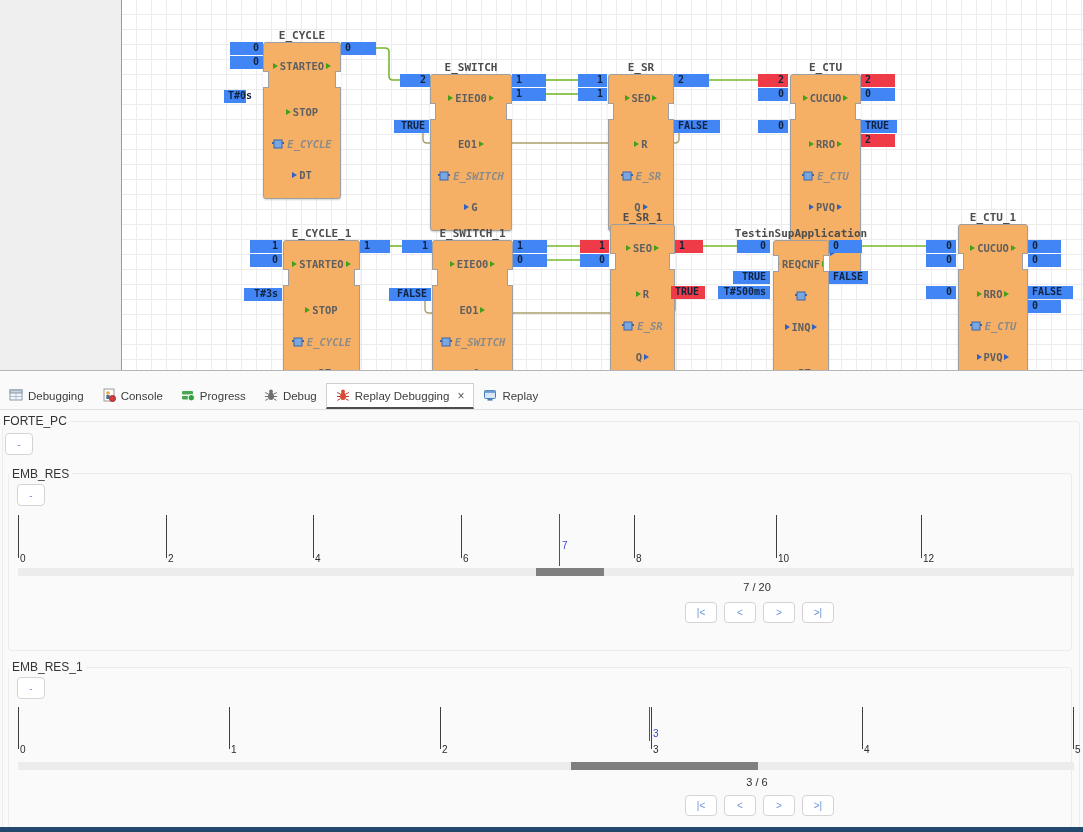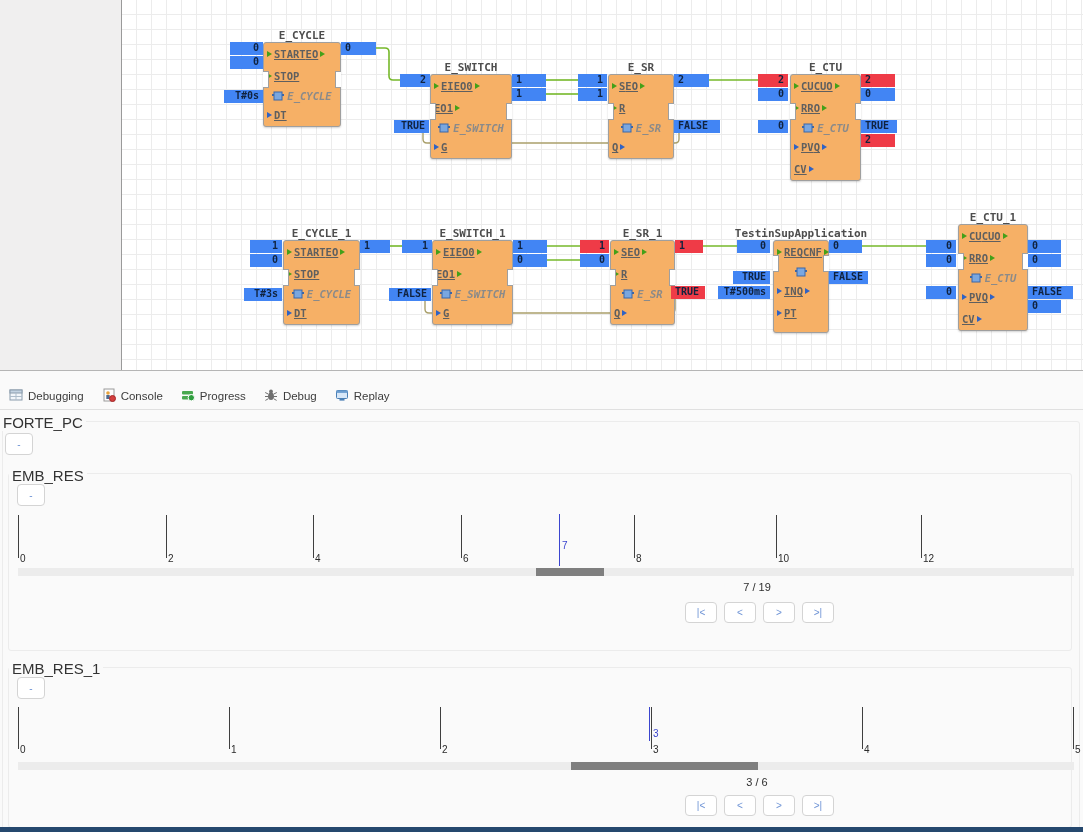--- a/index.html
+++ b/index.html
@@ -9,42 +9,42 @@
   .palette-pane{width:122px;background:#f0efef;border-right:1px solid #9a9a9a;box-sizing:border-box;}
   .canvas{position:relative;flex:1;background:#ffffff;
     background-image:
       repeating-linear-gradient(to right, transparent 0 14px, #ececec 14px 15px),
       repeating-linear-gradient(to bottom, transparent 0 14px, #ececec 14px 15px);
     overflow:hidden;}
   .wires{position:absolute;left:0;top:0;pointer-events:none;}
   
   .fb{position:absolute;background:#f6b066;border:1px solid #9f9f9f;border-radius:3px;box-shadow:0 1px 2px rgba(0,0,0,.18);box-sizing:border-box;}
   .fb-title{position:absolute;top:-14px;left:50%;transform:translateX(-50%);white-space:nowrap;font:700 11px "DejaVu Sans Mono",monospace;color:#4d4d4d;}
-  .fb-row{display:flex;justify-content:flex-start;align-items:center;height:14px;padding:4px 3px;font:600 10.5px "DejaVu Sans Mono",monospace;color:#5f5f5f;text-decoration:underline;}
+  .fb-row{display:flex;justify-content:center;align-items:center;height:14px;padding:16px 3px;font:600 10.5px "DejaVu Sans Mono",monospace;color:#5f5f5f;}
   .pin{display:flex;align-items:center;gap:2px;}
   .fb-mid{display:flex;align-items:center;justify-content:center;gap:3px;height:17px;font:italic 600 10.5px "DejaVu Sans Mono",monospace;color:#8a8a8a;}
   .fb-icon{display:inline-flex;line-height:0;}
   .notch{position:absolute;width:6px;background:#fff;border:1px solid #9f9f9f;box-sizing:border-box;}
   .notch.l{left:-1px;border-left:none;}
   .notch.r{right:-1px;border-right:none;}
   .ar{width:0;height:0;border:3px solid transparent;border-left-width:5px;border-right-width:0;display:inline-block;}
   .ar.ev{border-left-color:#44a018;}
   .ar.dt{border-left-color:#2f62c4;}
   
   .vb{position:absolute;height:13px;line-height:13px;background:#4285f4;color:#10233f;font:700 10px "DejaVu Sans Mono",monospace;text-align:right;padding:0 4px;box-sizing:border-box;white-space:nowrap;}
   .vb.out{text-align:left;}
   .vb.red{background:#ef3b47;}
   
   .bottom{position:absolute;left:0;top:371px;width:1083px;height:461px;background:#fafafa;}
   .tabbar{position:absolute;left:0;top:10px;height:28px;right:0;display:flex;align-items:flex-end;border-bottom:1px solid #e0e0e0;background:#fafafa;}
   .tab{display:flex;align-items:center;gap:5px;height:26px;padding:0 9px;font-size:11.5px;color:#3c3c3c;box-sizing:border-box;cursor:default;}
   .tab.active{background:#ffffff;border:1px solid #d0d0d0;border-bottom:2px solid #4f4f4f;}
   .tab .close{margin-left:3px;color:#555;font-size:12px;}
   .group{position:absolute;border:1px solid #ececec;border-radius:3px;background:transparent;}
-  .group-label{position:absolute;font-size:15px;color:#333;background:#fafafa;padding:0 3px;white-space:nowrap;}
+  .group-label{position:absolute;font-size:12px;color:#333;background:#fafafa;padding:0 3px;white-space:nowrap;}
   .btn{position:absolute;background:#fff;border:1px solid #d4d4d4;border-radius:4px;color:#6f94d6;font-size:10px;text-align:center;box-sizing:border-box;display:flex;align-items:center;justify-content:center;}
   .tick{position:absolute;width:1px;background:#3f3f3f;}
   .tick-label{position:absolute;font-size:10px;color:#2b2b2b;}
   .marker{position:absolute;width:1px;background:#3b45cf;}
   .marker-label{position:absolute;font-size:10px;color:#3b45cf;}
   .sb-track{position:absolute;height:8px;background:#ececec;}
   .sb-thumb{position:absolute;height:8px;background:#7f7f7f;}
   .counter{position:absolute;transform:translateX(-50%);font-size:11px;color:#2e2e2e;white-space:nowrap;}
   .darkbar{position:absolute;left:0;right:0;bottom:0;height:5px;background:#25486e;}
 </style>
@@ -105,21 +105,21 @@
         <div class="fb-row">
             <span class="pin">
               <i class="ar dt"></i>
               <span>DT</span>
             </span>
             <span class="pin"></span>
           </div>
       </div>
       <div class="vb" style="left:108px;top:42px;width:33px">0</div>
       <div class="vb" style="left:108px;top:56px;width:33px">0</div>
-      <div class="vb" style="left:102px;top:90px;width:39px">T#0s</div>
+      <div class="vb" style="left:102px;top:90px;width:22px">T#0s</div>
       <div class="vb out" style="left:219px;top:42px;width:35px">0</div>
 
       <div class="fb" style="left:308px;top:74px;width:82px">
         <div class="fb-title">E_SWITCH</div>
         <div class="fb-row">
             <span class="pin">
               <i class="ar ev"></i>
               <span>EI</span>
             </span>
             <span class="pin">
@@ -344,21 +344,21 @@
               <span>G</span>
             </span>
             <span class="pin"></span>
           </div>
       </div>
       <div class="vb" style="left:280px;top:240px;width:30px">1</div>
       <div class="vb" style="left:267px;top:288px;width:42px">FALSE</div>
       <div class="vb out" style="left:391px;top:240px;width:34px">1</div>
       <div class="vb out" style="left:391px;top:254px;width:34px">0</div>
 
-      <div class="fb" style="left:488px;top:240px;width:65px">
+      <div class="fb" style="left:488px;top:224px;width:65px">
         <div class="fb-title">E_SR_1</div>
         <div class="fb-row">
             <span class="pin">
               <i class="ar ev"></i>
               <span>S</span>
             </span>
             <span class="pin">
               <span>EO</span>
               <i class="ar ev"></i>
             </span>
@@ -541,20 +541,36 @@
               <g stroke="#6f6f6f" stroke-width="1">
                 <line x1="4.2" y1="6" x2="1.2" y2="4.5"></line>
                 <line x1="4.2" y1="8.5" x2="1" y2="8.5"></line>
                 <line x1="4.2" y1="10.8" x2="1.4" y2="12.4"></line>
                 <line x1="9.8" y1="6" x2="12.8" y2="4.5"></line>
                 <line x1="9.8" y1="8.5" x2="13" y2="8.5"></line>
                 <line x1="9.8" y1="10.8" x2="12.6" y2="12.4"></line>
               </g>
             </svg></span>
         <span>Debug</span>
+      </div>
+      <div class="tab active">
+        <span><svg width="14" height="14">
+              <ellipse cx="7" cy="8.3" rx="3" ry="3.8" fill="#d84a35"></ellipse>
+              <circle cx="7" cy="3.4" r="1.9" fill="#d84a35"></circle>
+              <g stroke="#b53a28" stroke-width="1">
+                <line x1="4.2" y1="6" x2="1.2" y2="4.5"></line>
+                <line x1="4.2" y1="8.5" x2="1" y2="8.5"></line>
+                <line x1="4.2" y1="10.8" x2="1.4" y2="12.4"></line>
+                <line x1="9.8" y1="6" x2="12.8" y2="4.5"></line>
+                <line x1="9.8" y1="8.5" x2="13" y2="8.5"></line>
+                <line x1="9.8" y1="10.8" x2="12.6" y2="12.4"></line>
+              </g>
+            </svg></span>
+        <span>Replay Debugging</span>
+        <span class="close">×</span>
       </div>
       <div class="tab">
         <span><svg width="14" height="14">
               <rect x="1.5" y="2.5" width="11" height="8" rx="1" fill="#d7e7f8" stroke="#4a7fb5"></rect>
               <rect x="1.5" y="2.5" width="11" height="2.4" fill="#6b9dd0"></rect>
               <rect x="4.5" y="11" width="5" height="1.6" fill="#4a7fb5"></rect>
             </svg></span>
         <span>Replay</span>
       </div>
     </div>
@@ -578,21 +594,21 @@
     <div class="tick" style="left:634px;top:144px;height:43px"></div>
     <div class="tick-label" style="left:636px;top:182px">8</div>
     <div class="tick" style="left:776px;top:144px;height:43px"></div>
     <div class="tick-label" style="left:778px;top:182px">10</div>
     <div class="tick" style="left:921px;top:144px;height:43px"></div>
     <div class="tick-label" style="left:923px;top:182px">12</div>
     <div class="marker" style="left:559px;top:143px;height:52px"></div>
     <div class="marker-label" style="left:562px;top:169px">7</div>
     <div class="sb-track" style="left:18px;top:197px;width:1056px"></div>
     <div class="sb-thumb" style="left:536px;top:197px;width:68px"></div>
-    <div class="counter" style="left:757px;top:210px">7 / 19</div>
+    <div class="counter" style="left:757px;top:210px">7 / 20</div>
     <div class="btn" style="left:685px;top:231px;width:32px;height:21px">|&lt;</div>
     <div class="btn" style="left:724px;top:231px;width:32px;height:21px">&lt;</div>
     <div class="btn" style="left:763px;top:231px;width:32px;height:21px">&gt;</div>
     <div class="btn" style="left:802px;top:231px;width:32px;height:21px">&gt;|</div>
 
     <div class="group" style="left:8px;top:296px;width:1062px;height:159px"></div>
     <div class="group-label" style="left:9px;top:289px">EMB_RES_1</div>
     <div class="btn" style="left:17px;top:306px;width:28px;height:22px">-</div>
 
     <div class="tick" style="left:18px;top:336px;height:42px"></div>

